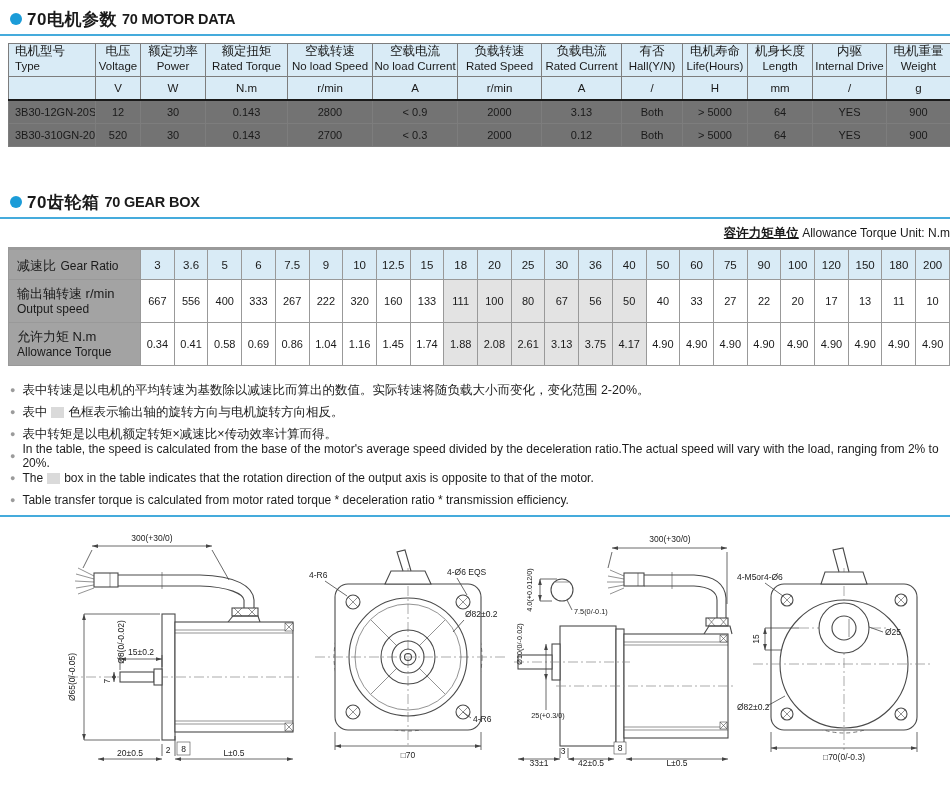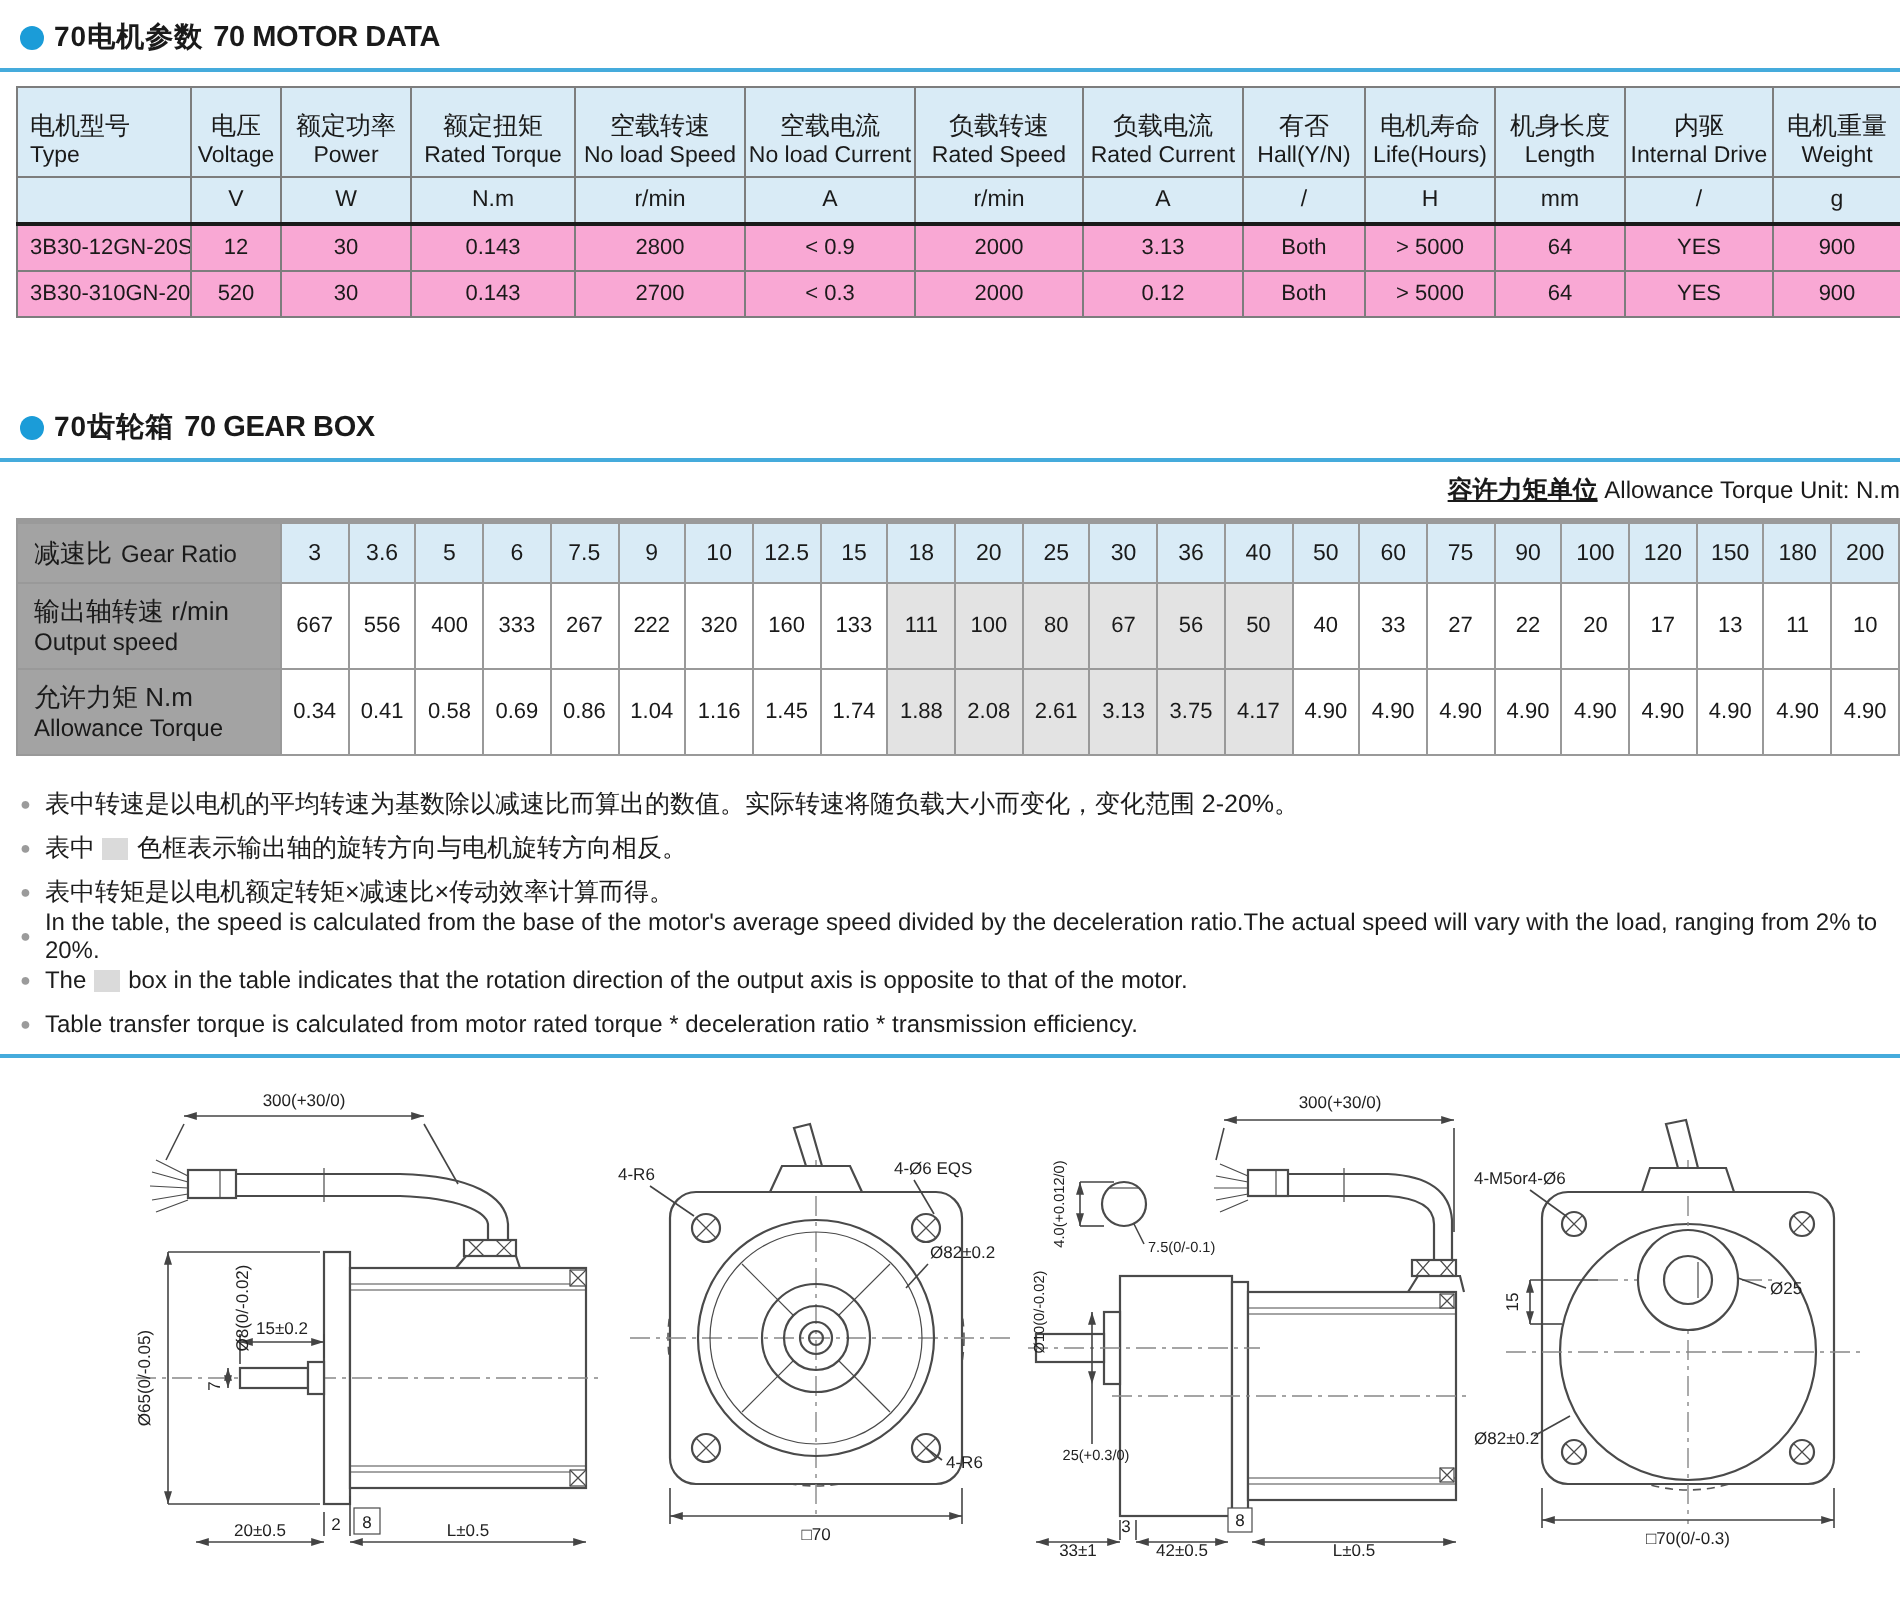--- a/index.html
+++ b/index.html
@@ -2,34 +2,34 @@
 <html><head>
 <meta charset="utf-8">
 <style>
   html,body{margin:0;padding:0;background:#fff;}
   body{width:950px;height:803px;overflow:hidden;font-family:"Liberation Sans","DejaVu Sans",sans-serif;color:#1a1a1a;}
   .page{width:950px;height:803px;box-sizing:border-box;padding-top:8px;position:relative;}
 
   
   .sec-title{display:flex;align-items:center;padding-left:10px;height:22px;}
   .dot{width:12px;height:12px;border-radius:50%;background:#1b9cd8;margin-right:5px;flex:none;}
-  .t-zh{font-size:14px;font-weight:bold;letter-spacing:.5px;}
+  .t-zh{font-size:17px;font-weight:bold;letter-spacing:.5px;}
   .t-en{font-size:14.5px;font-weight:bold;margin-left:5px;letter-spacing:-.2px;}
   .blue-rule{height:2px;background:#45abdc;margin-top:4px;}
 
   
   table{border-collapse:collapse;table-layout:fixed;}
   .mtable{width:942px;margin:7px 0 0 8px;}
   .mtable th,.mtable td{border:1px solid #7d7d7d;overflow:hidden;white-space:nowrap;}
-  .mh{background:#d9ebf6;font-weight:normal;padding:12px 1px 3px;text-align:center;vertical-align:middle;}
+  .mh{background:#d9ebf6;font-weight:normal;padding:0 1px 3px;text-align:center;vertical-align:middle;}
   .mh .hz{font-size:12.5px;line-height:15px;}
   .mh .he{font-size:11.5px;line-height:14px;}
   .mh.left{text-align:left;padding-left:6px;}
   tr.units td{background:#d9ebf6;font-size:11.5px;text-align:center;height:20px;border-bottom:2.5px solid #1a1a1a;}
-  .md{font-size:11px;text-align:center;height:20px;background:#f9a8d4;}
+  .md{font-size:11px;text-align:center;height:20px;background:#737373;}
   .md.left{text-align:left;padding-left:6px;}
 
   
   .gtable{width:942px;margin:6px 0 0 8px;border-top:3px solid #9a9a9a;}
   .gtable th,.gtable td{border:1px solid #999;border-top:1.5px solid #4a4a4a;overflow:hidden;}
   .glabel{background:#a3a3a3;font-weight:normal;text-align:left;padding-left:8px;vertical-align:middle;}
   .gz{font-size:13px;line-height:17px;}
   .ge{font-size:12px;line-height:15px;}
   .gr{background:#d9ebf6;font-size:11.5px;text-align:center;height:27px;}
   .gd{background:#fff;font-size:11px;text-align:center;height:40px;}

